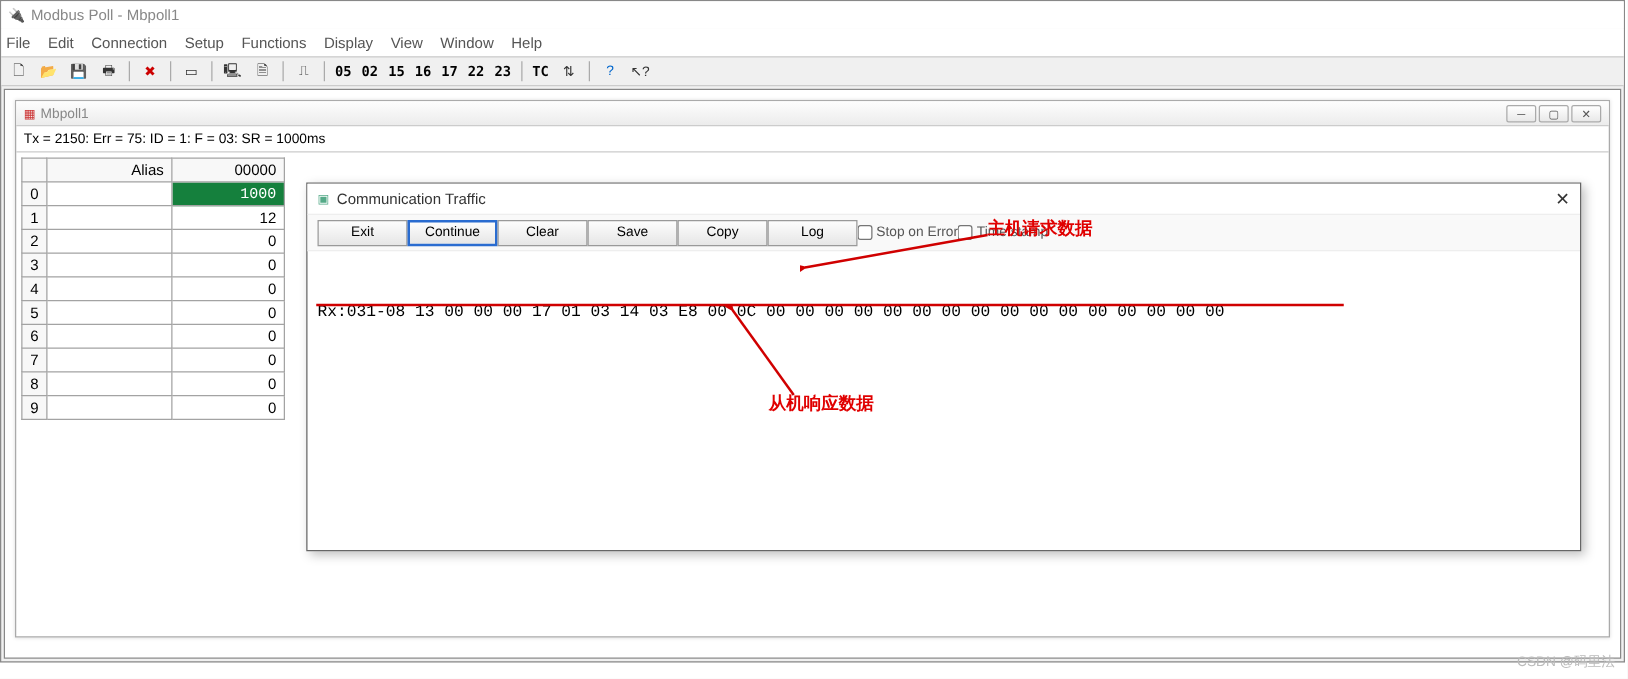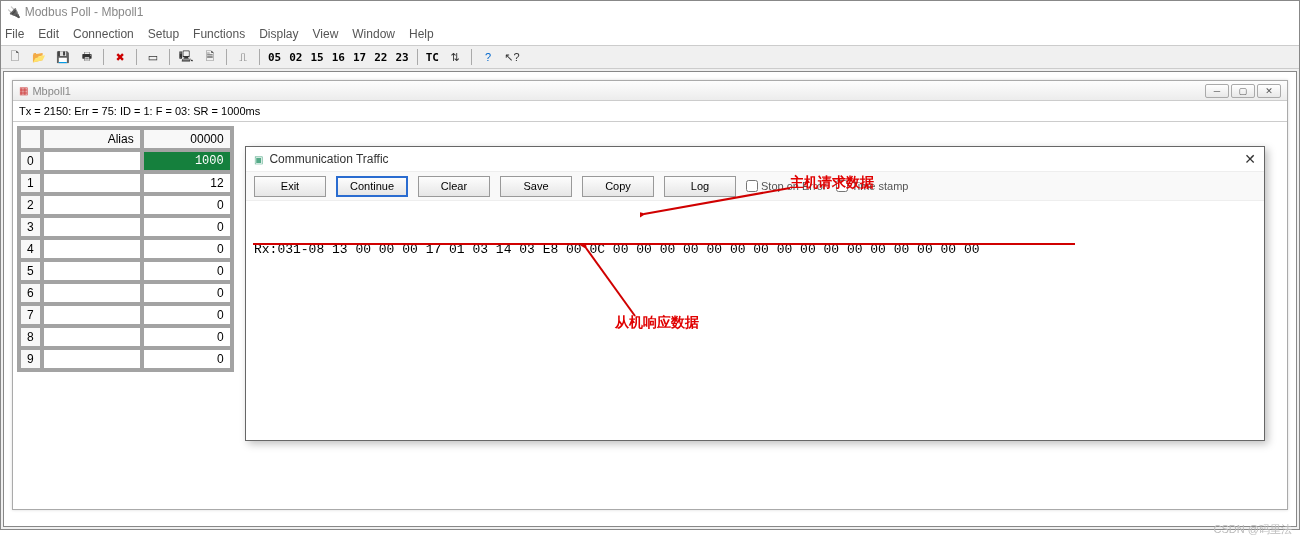--- a/index.html
+++ b/index.html
@@ -22,33 +22,33 @@
 
 .child-window { position: absolute; top: 8px; left: 8px; right: 8px; height: 430px; background: #fff; border: 1px solid #aaa; box-shadow: 0 0 3px rgba(0,0,0,0.15); }
 .child-title { height: 20px; background: linear-gradient(#fdfdfd, #ececec); border-bottom: 1px solid #ccc; display: flex; align-items: center; padding: 0 6px; color: #888; font-size: 11px; }
 .child-title .icon { margin-right: 4px; color: #c33; font-size: 10px; }
 .child-title .win-btns { margin-left: auto; display: flex; gap: 2px; }
 .win-btn { width: 24px; height: 14px; border: 1px solid #aaa; border-radius: 2px; background: linear-gradient(#fff,#e8e8e8); font-size: 9px; display: inline-flex; align-items: center; justify-content: center; color: #555; }
 
 .status-line { padding: 4px 6px; font-size: 11px; border-bottom: 1px solid #ccc; }
 
 .data-table { border-collapse: collapse; margin: 4px; font-size: 12px; }
-.data-table th, .data-table td { border: 4px solid #a3a3a3; padding: 2px 6px; text-align: right; height: 18px; }
+.data-table th, .data-table td { border: 1px solid #a3a3a3; padding: 2px 6px; text-align: right; height: 18px; }
 .data-table th { background: #f8f8f8; font-weight: normal; }
 .data-table td.idx { width: 20px; text-align: center; background: #f8f8f8; }
 .data-table td.alias { width: 100px; }
 .data-table td.val { width: 90px; }
 .data-table tr.sel td.val { background: #15803d; color: #fff; font-family: Liberation Mono, monospace; }
 
 
 .comm-dialog { position: absolute; top: 146px; left: 245px; width: 1020px; height: 295px; background: #fff; border: 1px solid #666; box-shadow: 3px 3px 8px rgba(0,0,0,0.25); z-index: 10; }
 .comm-title { height: 24px; display: flex; align-items: center; padding: 0 8px; background: #fff; font-size: 12px; color: #333; }
 .comm-title .icon { margin-right: 6px; font-size: 10px; color: #5a8; }
 .comm-title .close { margin-left: auto; font-size: 14px; cursor: default; }
-.comm-toolbar { height: 30px; display: flex; align-items: center; padding: 4px 8px; gap: 10px; background: #f9f9f9; border-top: 1px solid #eee; border-bottom: 1px solid #eee; }
+.comm-toolbar { height: 30px; display: flex; align-items: center; padding: 4px 8px; background: #f9f9f9; border-top: 1px solid #eee; border-bottom: 1px solid #eee; }
 .comm-btn { width: 72px; height: 21px; border: 1px solid #999; background: linear-gradient(#fdfdfd,#e6e6e6); font-size: 11px; display: inline-flex; align-items: center; justify-content: center; }
 .comm-btn.primary { border: 2px solid #2a6cd0; }
 .comm-check { font-size: 11px; display: inline-flex; align-items: center; gap: 3px; color: #555; }
 .comm-check input { width: 12px; height: 12px; }
 .comm-body { padding: 4px 8px; font-family: "Courier New", monospace; font-size: 13px; line-height: 18px; white-space: pre; position: relative; }
 
 
 .anno { position: absolute; color: #e00000; font-weight: bold; font-size: 14px; font-family: "Microsoft YaHei", sans-serif; pointer-events: none; z-index: 20; }
 .arrow { position: absolute; pointer-events: none; z-index: 20; }
 .underline-red { position: absolute; height: 2px; background: #d00000; z-index: 19; pointer-events: none; }

